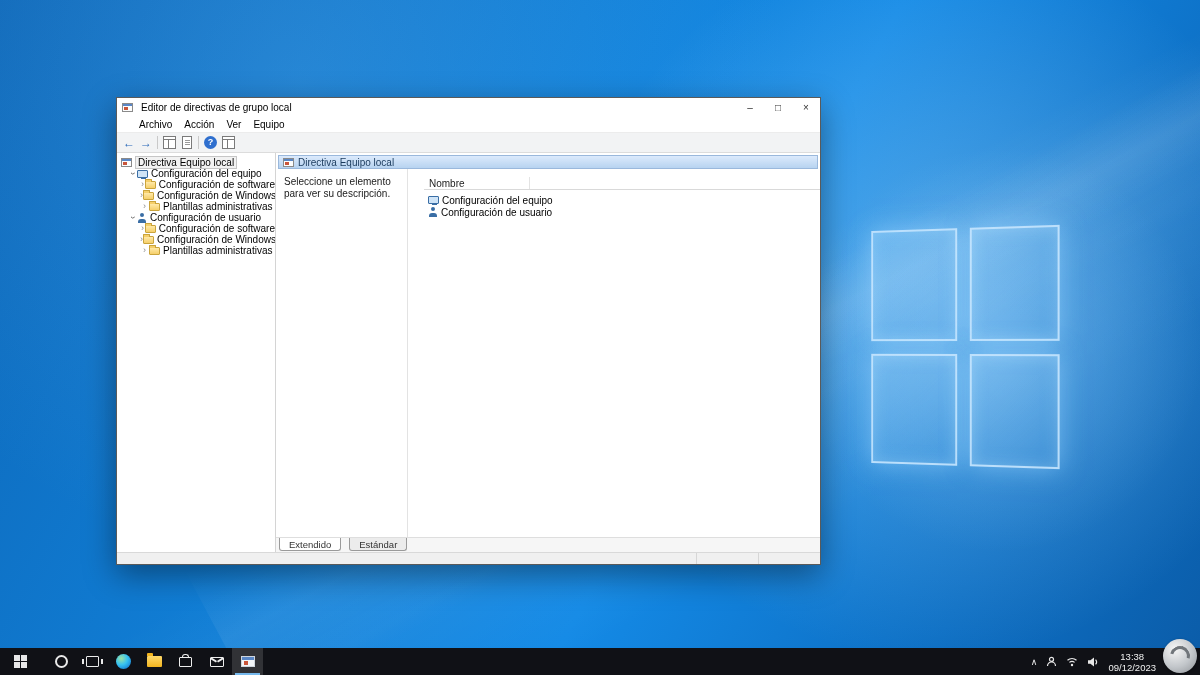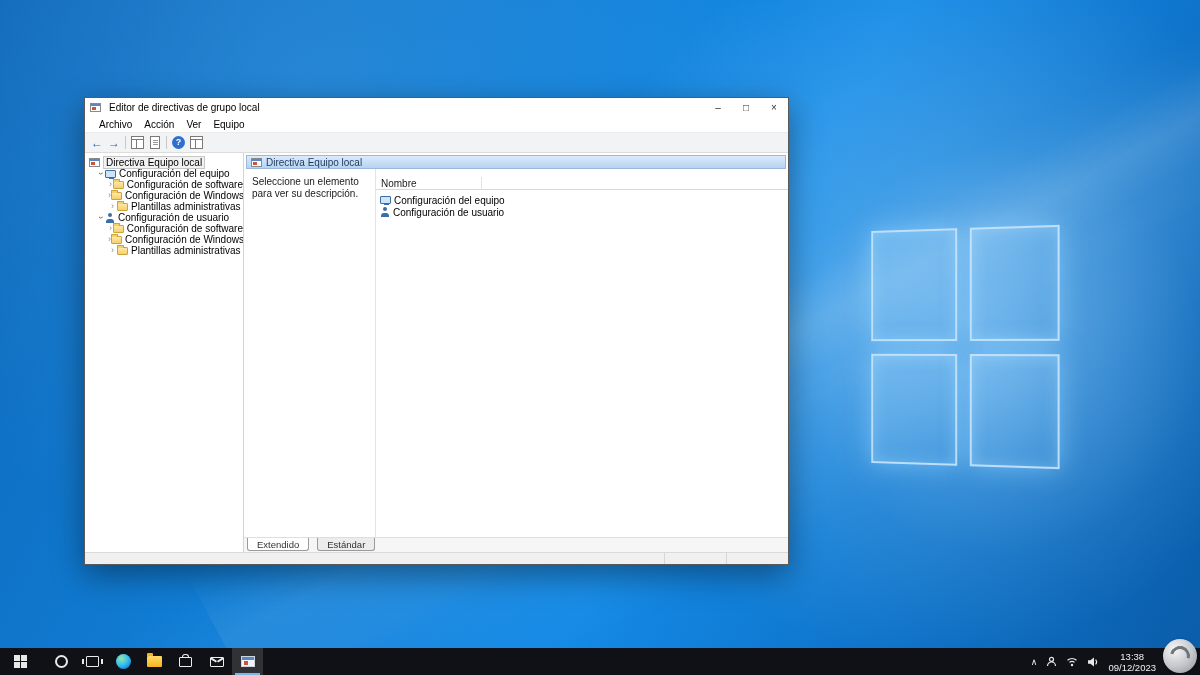--- a/index.html
+++ b/index.html
@@ -22,29 +22,29 @@
   .logo-glow { position:absolute; left:770px; top:140px; width:460px; height:420px;
     background:radial-gradient(circle, rgba(150,210,255,.32), rgba(150,210,255,0) 65%); }
   .winflag { position:absolute; left:866px; top:228px; width:194px; height:238px;
     transform:perspective(900px) rotateY(-14deg);
     display:grid; grid-template-columns:1fr 1fr; grid-template-rows:1fr 1fr; gap:13px; }
   .pane { border:2px solid rgba(205,233,255,.85);
     background:linear-gradient(135deg, rgba(175,222,255,.30), rgba(130,195,250,.08));
     box-shadow:0 0 22px rgba(150,212,255,.55), inset 0 0 16px rgba(185,228,255,.35); }
 
   
-  .window { position:absolute; left:84px; top:97px; width:705px; height:468px;
+  .window { position:absolute; left:116px; top:97px; width:705px; height:468px;
     background:#fff; border:1px solid #5a5a5a; box-shadow:0 10px 30px rgba(0,0,0,.40);
     display:flex; flex-direction:column; font-size:10px; color:#000; }
   .titlebar { height:19px; background:#fff; display:flex; align-items:center; padding-left:5px; flex:0 0 auto; }
   .title-text { margin-left:5px; font-size:10px; white-space:nowrap; }
   .tb-spacer { flex:1; }
   .wbtn { width:28px; height:19px; display:flex; align-items:center; justify-content:center;
     font-size:10px; color:#333; cursor:default; }
-  .menubar { height:16px; background:#fff; display:flex; align-items:center; padding-left:8px;
+  .menubar { height:16px; background:#fff; display:flex; align-items:center; padding-left:16px;
     border-bottom:1px solid #ececec; flex:0 0 auto; }
   .menu-item { padding:0 6px; font-size:10px; }
   .toolbar { height:20px; background:#f2f3f4; border-bottom:1px solid #dcdcdc;
     display:flex; align-items:center; gap:5px; padding-left:6px; flex:0 0 auto; }
   .nav-arrow { font-size:12px; font-weight:bold; color:#2a69b8; line-height:1; }
   .tb-sep { width:1px; height:13px; background:#c9c9c9; }
   .tb-icon { width:13px; height:13px; display:inline-block; position:relative; }
   .tb-win { border:1px solid #7a7a7a; background:#fff; }
   .tb-win::before { content:""; position:absolute; left:0; right:0; top:2px; height:1px; background:#7a7a7a; }
   .tb-win::after { content:""; position:absolute; left:4px; top:3px; bottom:0; width:1px; background:#7a7a7a; }
@@ -73,21 +73,21 @@
   .user-ic::before { content:""; position:absolute; top:0; left:3px; width:4px; height:4px; border-radius:50%; background:#3a6ea5; }
   .user-ic::after { content:""; position:absolute; bottom:0; left:1px; width:8px; height:4px; border-radius:3px 3px 0 0; background:#3a6ea5; }
   .console-ic { width:11px; height:9px; border:1px solid #8a8a8a; background:#fdfdfd; }
   .console-ic::before { content:""; position:absolute; left:0; right:0; top:0; height:2px; background:#5a87c6; }
   .console-ic::after { content:""; position:absolute; left:1px; bottom:1px; width:4px; height:3px; background:#c9553a; }
 
   .resultpane { flex:1; display:flex; flex-direction:column; min-width:0; }
   .rp-band { height:14px; margin:2px 2px 0 2px; display:flex; align-items:center; padding-left:4px;
     background:linear-gradient(#dceafc,#b7d3f0); border:1px solid #9ab8dc; font-size:10px; color:#1a3a5c; }
   .rp-band .ic { margin-right:4px; }
-  .rp-body { flex:1; display:flex; min-height:0; }
+  .rp-body { flex:1; display:flex; min-height:0;gap:16px; }
   .desc-col { width:132px; border-right:1px solid #e3e3e3; padding:7px 8px; font-size:10px; line-height:12px; color:#1a1a1a; }
   .list-col { flex:1; display:flex; flex-direction:column;margin-top:8px; }
   .list-header { height:13px; border-bottom:1px solid #d9d9d9; display:flex; align-items:center; }
   .list-header-cell { width:106px; height:100%; border-right:1px solid #e3e3e3; display:flex; align-items:center;
     padding-left:5px; font-size:10px; color:#222; }
   .list-items { padding-top:4px; }
   .list-item { display:flex; align-items:center; height:12px; padding-left:4px; font-size:10px; white-space:nowrap; }
 
   .tabsrow { height:15px; background:#f6f6f6; border-top:1px solid #dedede; display:flex; align-items:flex-start; padding-left:3px; gap:8px; }
   .tab { font-size:9.5px; padding:0 9px; height:13px; line-height:13px; border:1px solid #9a9a9a; border-top:none;

